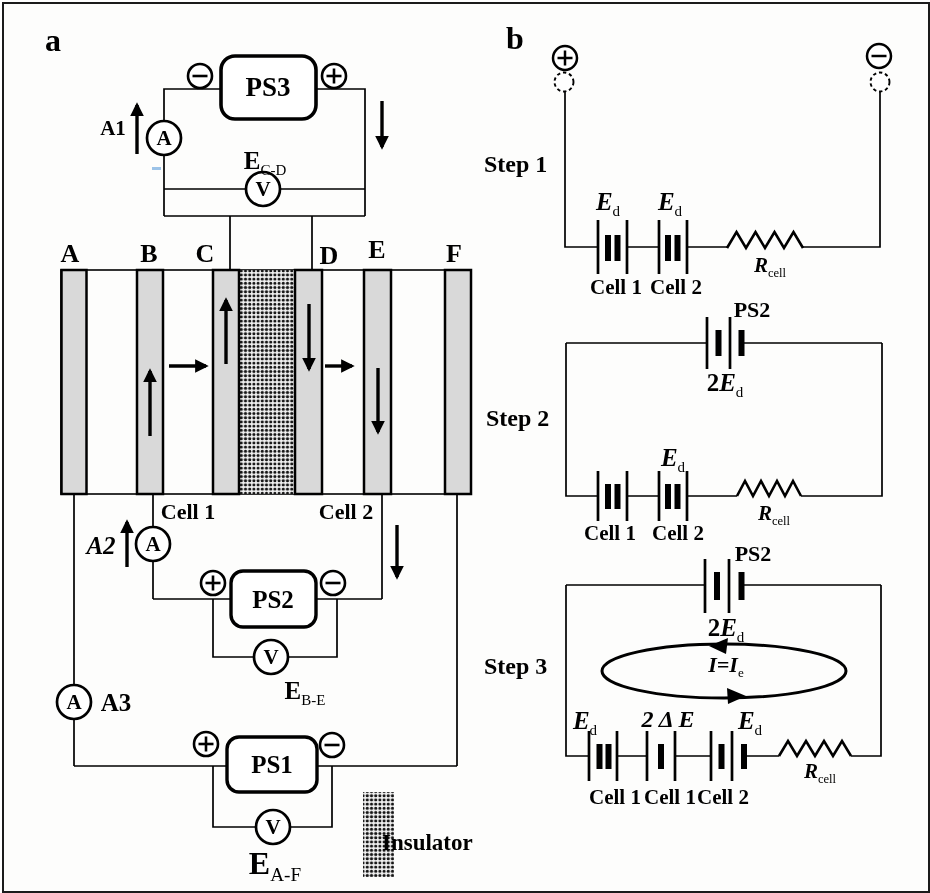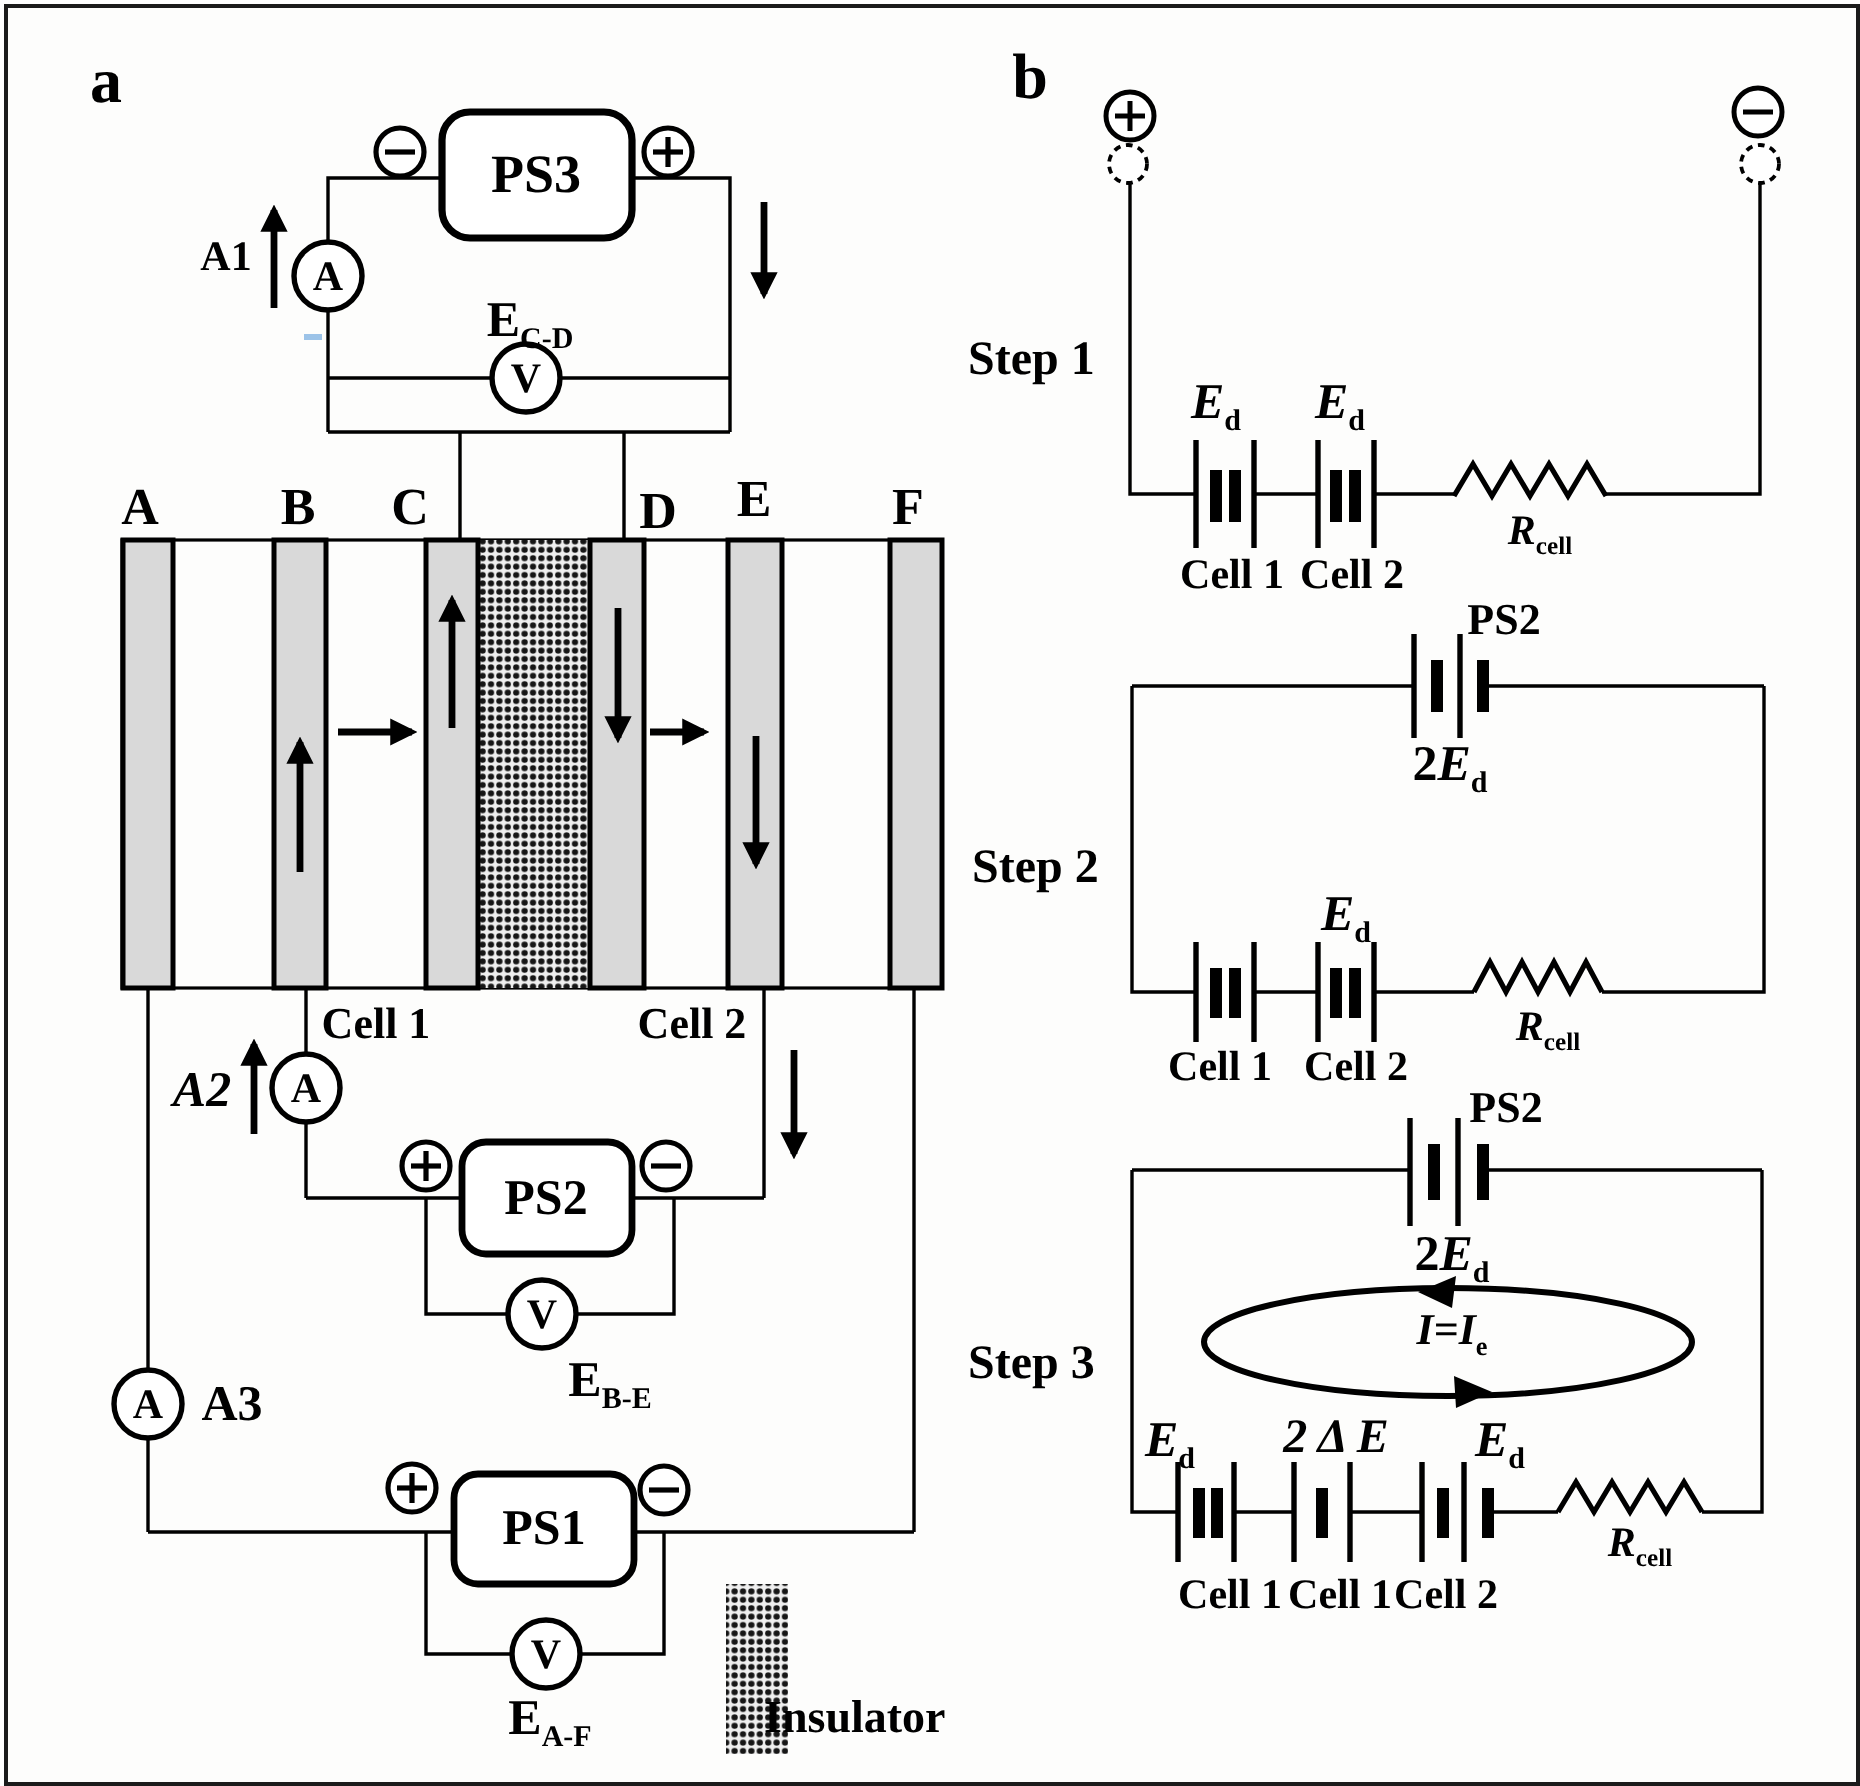--- a/index.html
+++ b/index.html
@@ -7,23 +7,23 @@
     position:relative;width:924px;height:887px;margin:2px;
     border:2.5px solid #1b1b1b;background:#fdfdfc;overflow:hidden;
     font-family:"Liberation Serif","DejaVu Serif",serif;
   }
   svg.layer{position:absolute;left:0;top:0;}
   .lbl{
     position:absolute;font-weight:700;color:#000;line-height:1;
     white-space:nowrap;transform:translateX(-50%);
     font-family:"Liberation Serif","DejaVu Serif",serif;
   }
-  .la{transform:none;margin-top:16px;}
+  .la{transform:none;}
   .it{font-style:italic;}
-  .lbl sub{font-size:60%;line-height:0;font-weight:700;}
+  .lbl sub{font-size:60%;line-height:0;font-weight:400;}
 </style>
 </head>
 <body>
 
 <div class="screen">
 
 <svg class="layer" width="924" height="887" viewBox="0 0 924 887">
   <defs>
     <pattern id="dots" width="4.2" height="4.2" patternUnits="userSpaceOnUse">
       <rect width="4.2" height="4.2" fill="#efefef"></rect>
@@ -157,21 +157,21 @@
   <div class="lbl" style="left:112px;top:686px;font-size:25px;">A3</div>
   <div class="lbl" style="left:160px;top:124px;font-size:21px;">A</div>
   <div class="lbl" style="left:149px;top:530px;font-size:21px;">A</div>
   <div class="lbl" style="left:70px;top:688px;font-size:21px;">A</div>
   <div class="lbl" style="left:259px;top:175px;font-size:21px;">V</div>
   <div class="lbl" style="left:267px;top:643px;font-size:21px;">V</div>
   <div class="lbl" style="left:269px;top:813px;font-size:21px;">V</div>
 
   <div class="lbl" style="left:261px;top:144px;font-size:25px;"><span>E</span><sub>C-D</sub></div>
   <div class="lbl" style="left:269px;top:674px;font-size:25px;margin-left:32px;"><span>E</span><sub>B-E</sub></div>
-  <div class="lbl" style="left:271px;top:843px;font-size:25px;"><span>E</span><sub>A-F</sub></div>
+  <div class="lbl" style="left:271px;top:843px;font-size:32px;"><span>E</span><sub>A-F</sub></div>
 
   <div class="lbl" style="left:66px;top:237px;font-size:26px;">A</div>
   <div class="lbl" style="left:145px;top:237px;font-size:26px;">B</div>
   <div class="lbl" style="left:201px;top:237px;font-size:26px;">C</div>
   <div class="lbl" style="left:325px;top:239px;font-size:26px;">D</div>
   <div class="lbl" style="left:373px;top:233px;font-size:26px;">E</div>
   <div class="lbl" style="left:450px;top:237px;font-size:26px;">F</div>
 
   <div class="lbl" style="left:184px;top:497px;font-size:22px;">Cell 1</div>
   <div class="lbl" style="left:342px;top:497px;font-size:22px;">Cell 2</div>

